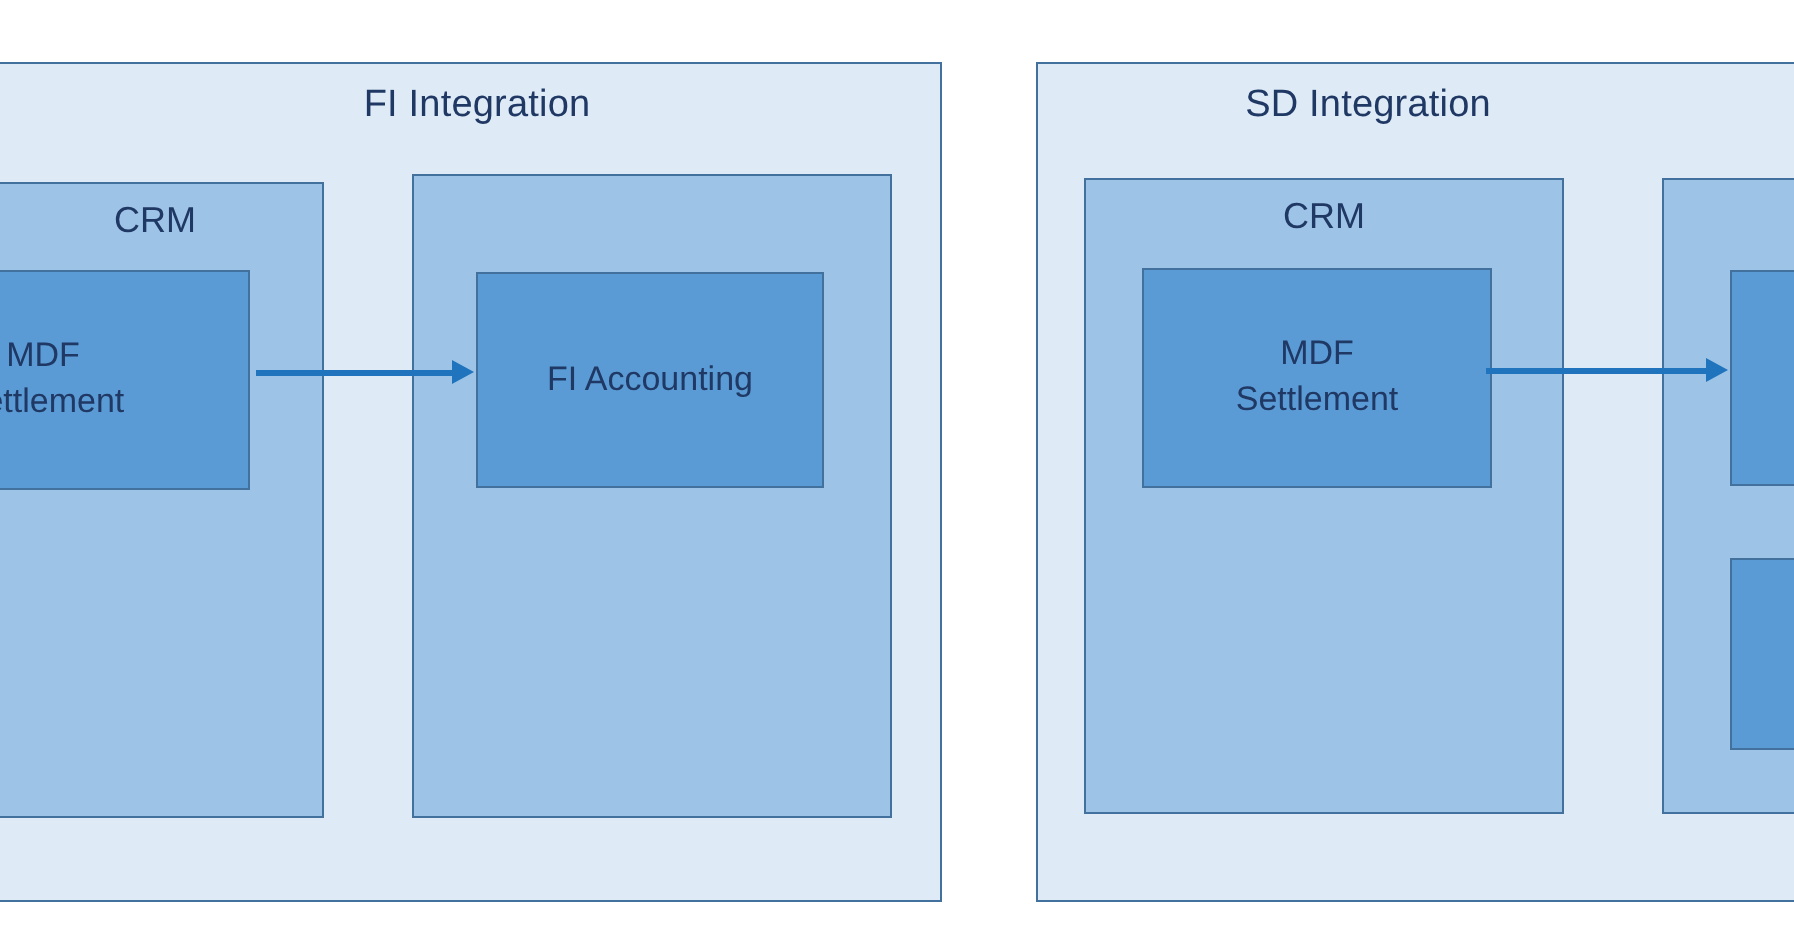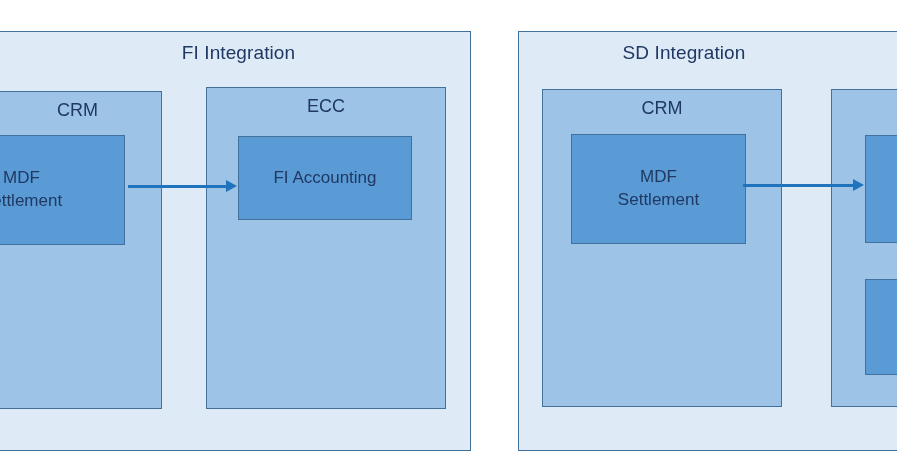--- a/index.html
+++ b/index.html
@@ -90,23 +90,22 @@
   <div class="panel-title" style="top:10px; padding-left:12px;">FI Integration</div>
 
   <div class="abs system" style="left:-40px; top:59px; width:207px; height:318px;">
     <div class="system-title" style="padding-left:38px;">CRM</div>
 
     <div class="abs component" style="left:-38px; top:43px; width:207px; height:110px;">MDF
 Settlement</div>
   </div>
 
   <div class="abs system" style="left:211px; top:55px; width:240px; height:322px;">
-    <div class="system-title">ECC</div>
 
-    <div class="abs component" style="left:31px; top:48px; width:174px; height:84px;">FI Accounting</div>
+    <div class="abs component" style="left:31px; top:48px; width:174px; height:108px;">FI Accounting</div>
   </div>
 </div>
 
 <div class="arrow-line" style="left:128px; top:185px; width:99px;"></div>
 <div class="arrow-head" style="left:226px; top:180px;"></div>
 
 <div class="abs panel" style="left:518px; top:31px; width:420px; height:420px;">
 
   <div class="panel-title" style="top:10px; padding-right:88px;">SD Integration</div>
 

